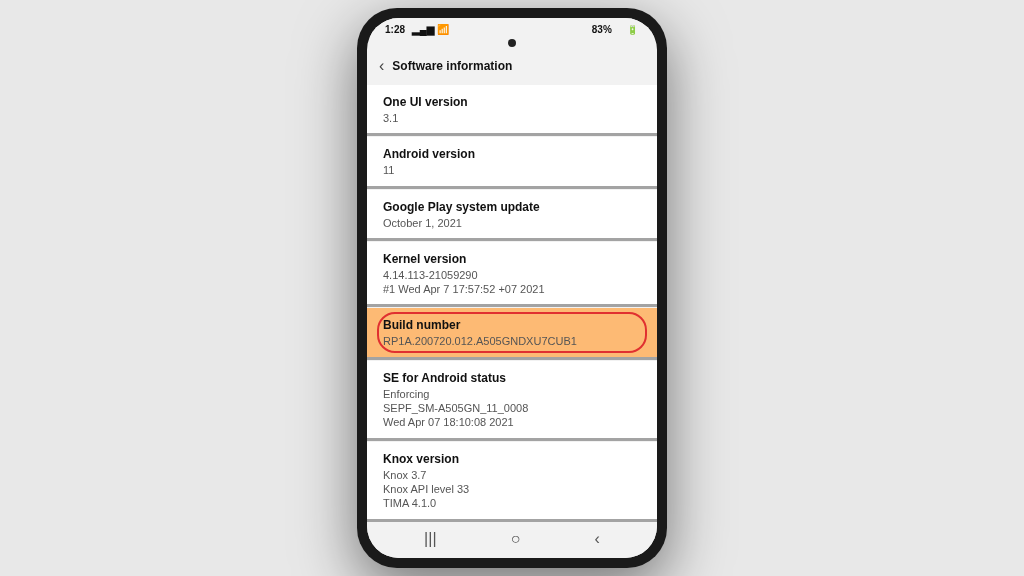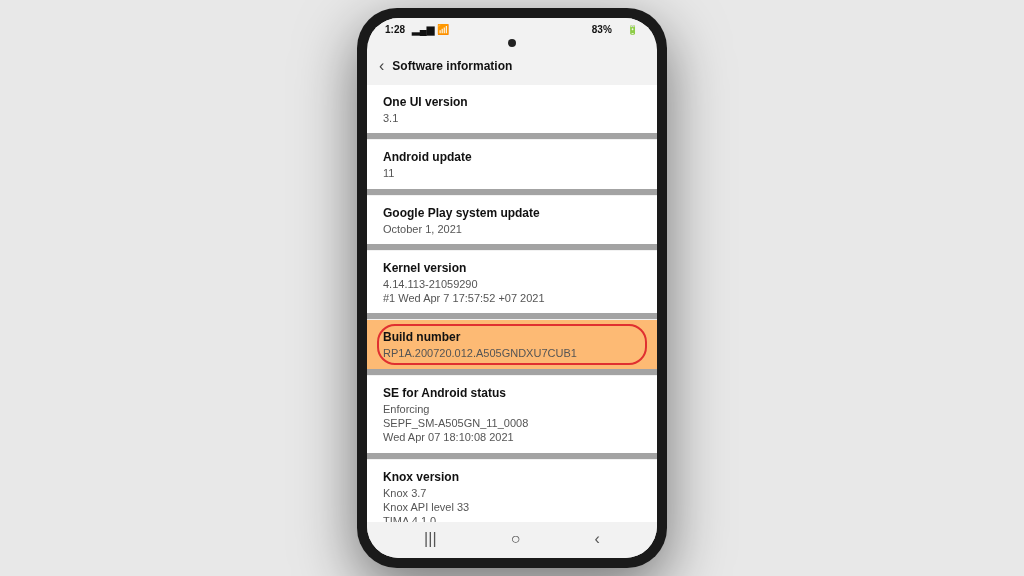--- a/index.html
+++ b/index.html
@@ -78,21 +78,21 @@
     
     .content {
       flex: 1;
       overflow-y: auto;
       background: #f2f2f2;
       scrollbar-width: none;
     }
     .content::-webkit-scrollbar { display: none; }
     .info-item {
       padding: 10px 16px 8px;
-      border-bottom: 6px solid #a3a3a3;
+      border-bottom: 3px solid #a3a3a3;
       background: #fff;
       margin-bottom: 1px;
       position: relative;
     }
     .info-item.highlighted {
       background: #fdba74;
     }
     .info-label {
       font-size: 12px;
       font-weight: 600;
@@ -155,21 +155,21 @@
       <span class="back-arrow">‹</span>
       <span class="page-title">Software information</span>
     </div>
 
     <div class="content">
     <div class="info-item">
           <div class="info-label">One UI version</div>
           <div class="info-value" style="white-space: pre-line;">3.1</div>
         </div>
         <div class="info-item">
-          <div class="info-label">Android update</div>
+          <div class="info-label">Android version</div>
           <div class="info-value" style="white-space: pre-line;">11</div>
         </div>
         <div class="info-item">
           <div class="info-label">Google Play system update</div>
           <div class="info-value" style="white-space: pre-line;">October 1, 2021</div>
         </div>
         <div class="info-item">
           <div class="info-label">Kernel version</div>
           <div class="info-value" style="white-space: pre-line;">4.14.113-21059290
 #1 Wed Apr 7 17:57:52 +07 2021</div>

